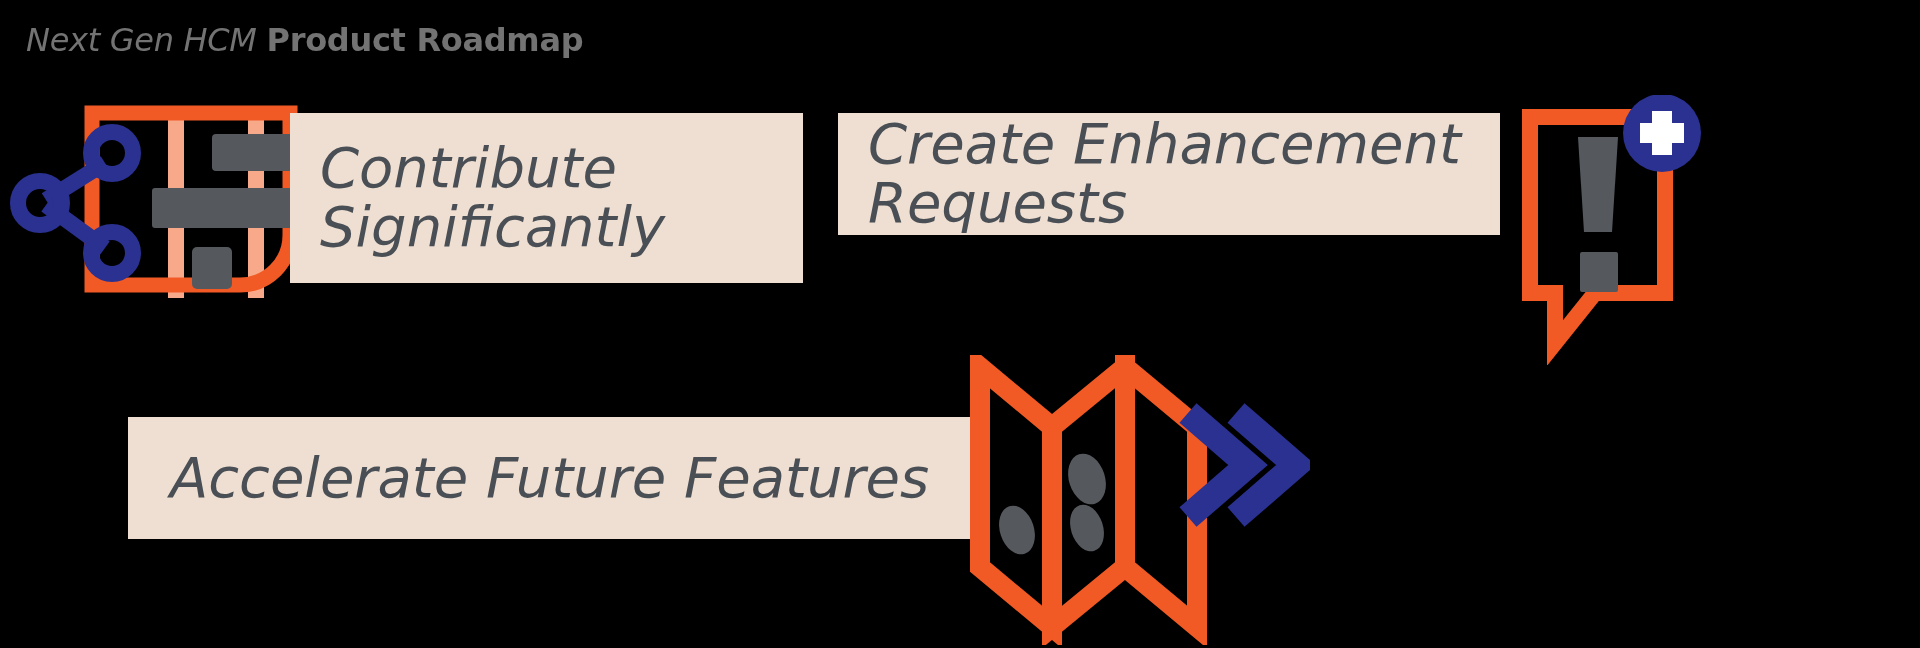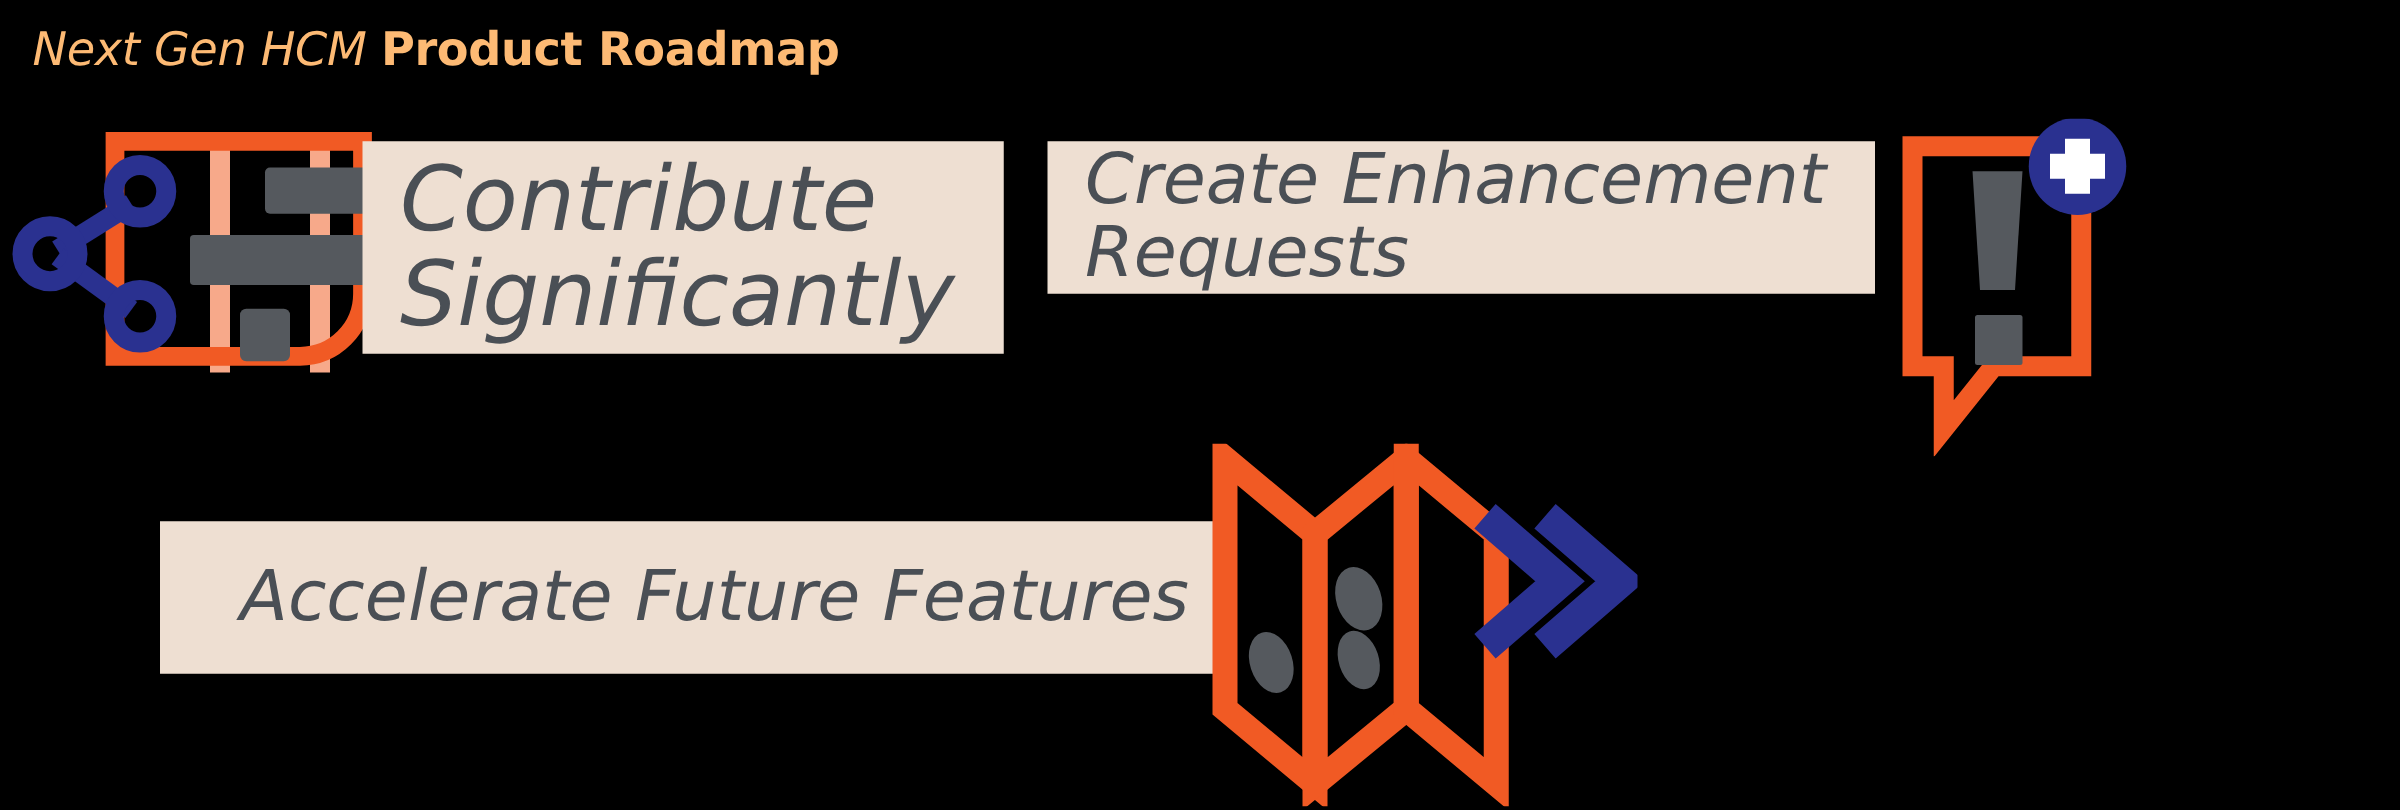--- a/index.html
+++ b/index.html
@@ -16,22 +16,22 @@
     height: 648px;
     background: #000000;
   }
 
   
   .title {
     position: absolute;
     left: 26px;
     top: 12px;
     white-space: nowrap;
-    color: #fdba74;
-    font-size: 37px;
+    color: #737373;
+    font-size: 32px;
     line-height: 56px;
     letter-spacing: -0.3px;
   }
   .title .light {
     font-family: "DejaVu Sans", sans-serif;
     font-style: italic;
     font-weight: 300;
   }
   .title .bold {
     font-family: "DejaVu Sans", sans-serif;
@@ -51,32 +51,32 @@
   }
   .label-box .txt {
     white-space: pre-line;
     line-height: 1.05;
   }
 
   #box-contribute {
     left: 290px; top: 113px;
     width: 513px; height: 170px;
     padding-left: 30px;
-    font-size: 72px;
+    font-size: 56px;
   }
   #box-enhancement {
     left: 838px; top: 113px;
     width: 662px; height: 122px;
     padding-left: 30px;
     font-size: 56px;
   }
   #box-accelerate {
     left: 128px; top: 417px;
     width: 847px; height: 122px;
-    padding-left: 64px;
+    padding-left: 42px;
     font-size: 56px;
   }
 
   
   #icon-roadmap {
     position: absolute;
     left: 0px; top: 95px;
     width: 310px; height: 210px;
   }
   

